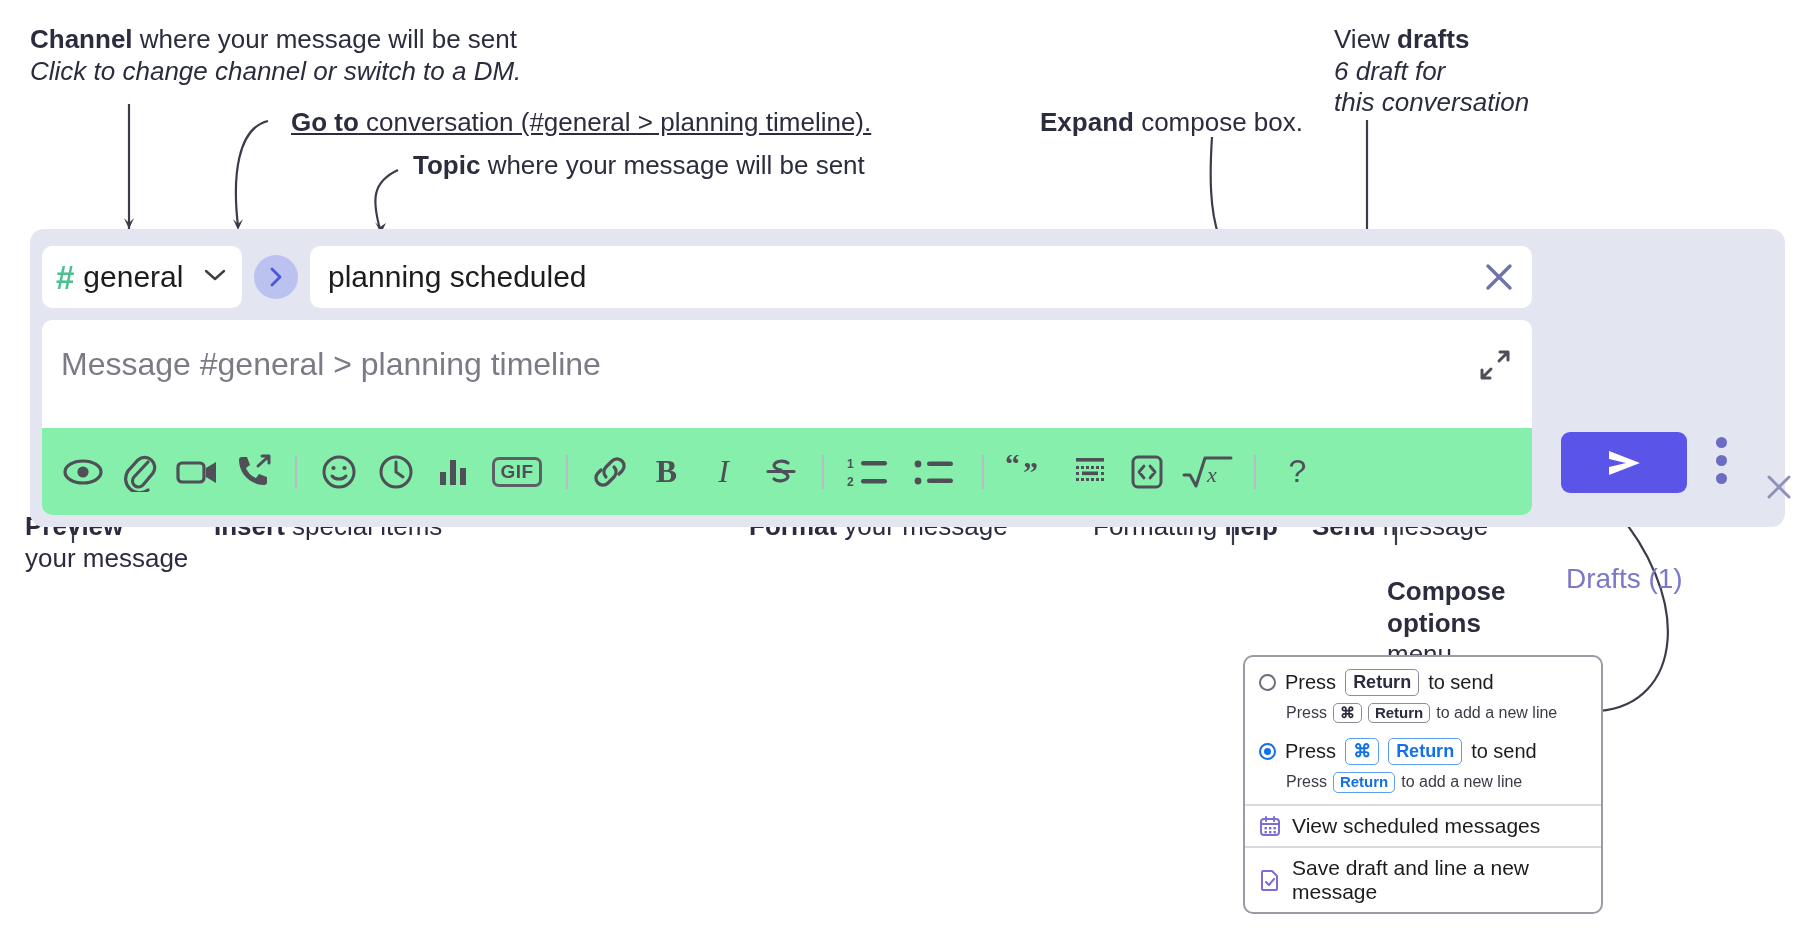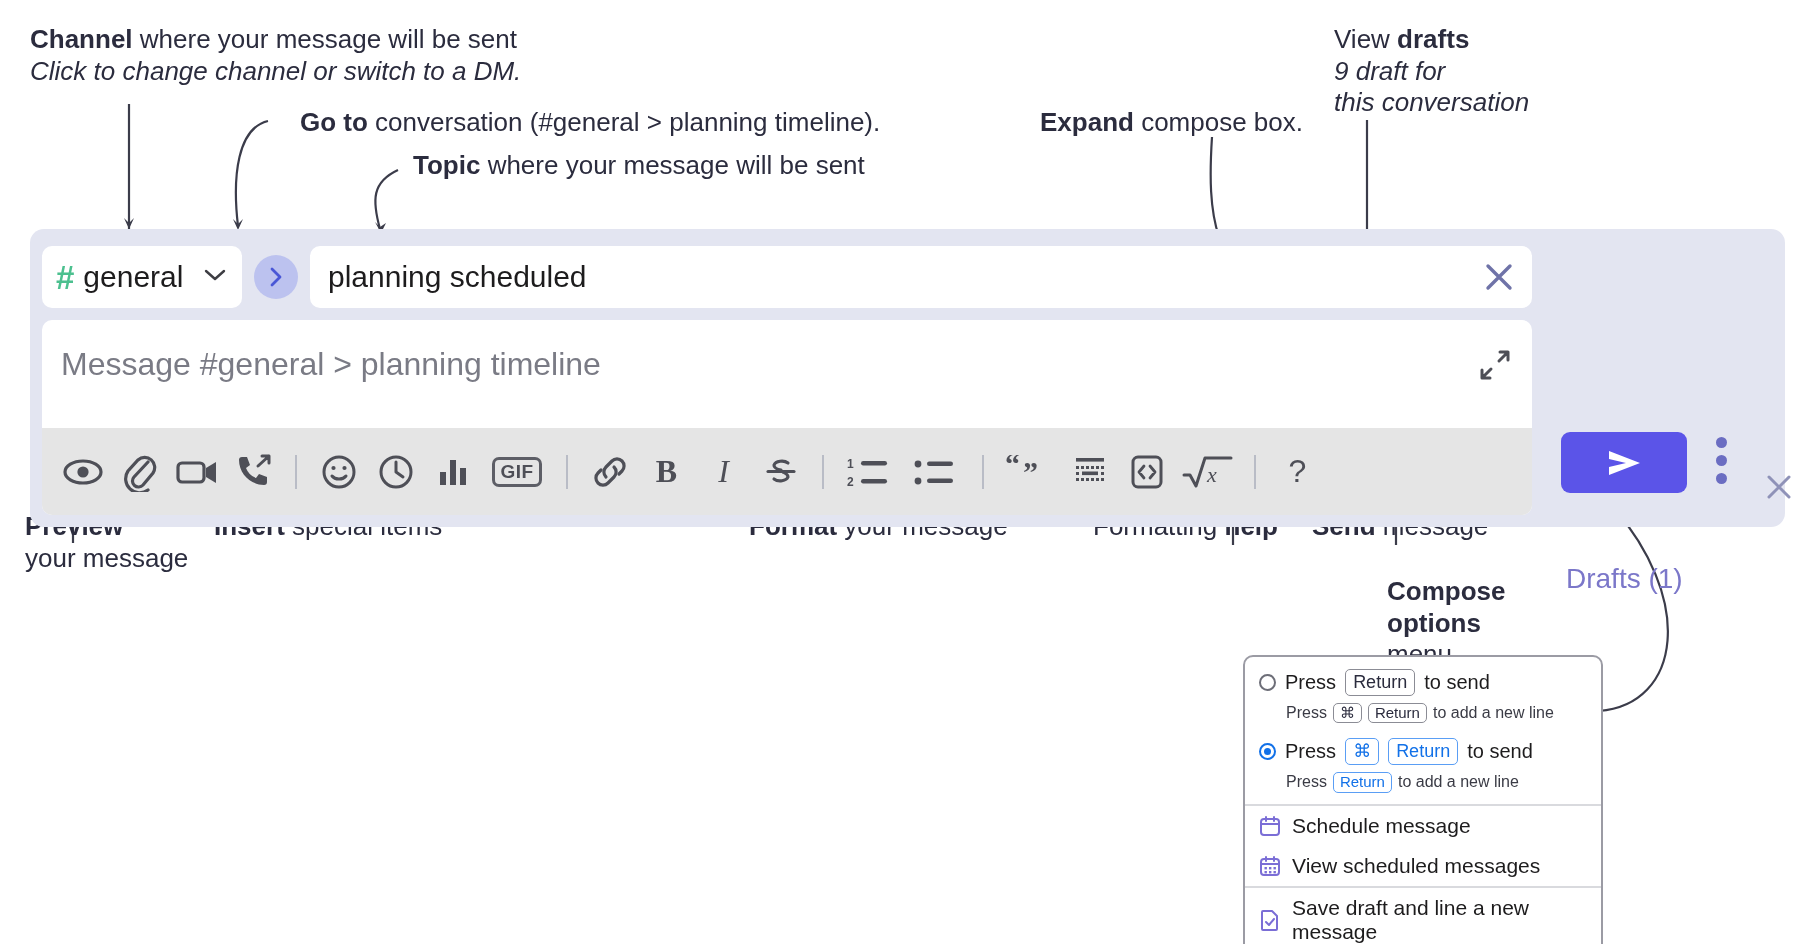--- a/index.html
+++ b/index.html
@@ -55,21 +55,21 @@
   #msg-box {
     position: absolute; left: 0; top: 77px; width: 100%; height: 195px;
     background: #ffffff; border-radius: 10px; overflow: hidden;
   }
   #msg-input-area { position: relative; height: 108px; }
   #msg-placeholder { position: absolute; left: 19px; top: 26px; font-size: 32px; color: #7a7b85; }
   #expand-btn { position: absolute; right: 20px; top: 28px; cursor: pointer; }
 
   #toolbar {
     position: absolute; left: 0; bottom: 0; width: 100%; height: 87px;
-    background: #e5e5e5; display: flex; align-items: center; padding-left: 12px; gap: 0;
+    background: #86efac; display: flex; align-items: center; padding-left: 12px; gap: 0;
   }
   .tb { width: 57px; height: 57px; display: flex; align-items: center; justify-content: center; cursor: pointer; color: #57585f; }
   .tb svg { display: block; }
   .sep { width: 2px; height: 34px; background: #b9bcc6; margin: 0 13px; }
   .tb-txt { font-size: 32px; color: #4e4f57; font-weight: 400; }
   .gifbox { border: 3px solid #5d5e66; border-radius: 7px; padding: 1px 5px; font-size: 19px; font-weight: 700; letter-spacing: .5px; color: #4e4f57; }
 
   #send-btn {
     position: absolute; right: 98px; top: 203px; width: 126px; height: 61px;
     background: #5b54e8; border-radius: 9px; display: flex; align-items: center; justify-content: center;
@@ -85,21 +85,21 @@
   #options-menu {
     position: absolute; left: 1243px; top: 655px; width: 360px;
     background: #fff; border: 2px solid #9b9ba4; border-radius: 10px;
     font-size: 19px; color: #1d1c1d;
   }
   .opt-group { padding: 12px 14px 11px 14px; }
   .opt-row { display: flex; align-items: center; gap: 9px; }
   .radio { width: 17px; height: 17px; border-radius: 50%; border: 2px solid #6d6e78; flex: none; }
   .radio.on { border-color: #1271e8; background: #fff; position: relative; }
   .radio.on::after { content: ""; position: absolute; left: 3px; top: 3px; width: 7px; height: 7px; border-radius: 50%; background: #1271e8; }
-  .key { border: 1.5px solid #8b8c95; border-radius: 5px; padding: 1px 7px; font-size: 18px; color: #2b2c3e; background: #fff; display: inline-block; line-height: 1.25; }
+  .key { border: 1.5px solid #8b8c95; border-radius: 5px; padding: 1px 7px; font-size: 18px; color: #2b2c3e; background: #fff; display: inline-block; line-height: 1.25; font-weight: bold; }
   .key.blue { border-color: #5a9ef5; color: #1271e8; }
   .sub { display: flex; align-items: center; gap: 6px; margin: 7px 0 0 27px; font-size: 16px; color: #3a3b45; }
   .sub .key { font-size: 15px; padding: 0px 6px; }
   .opt-main { font-size: 20px; }
   .opt-divider { height: 2px; background: #d9dade; }
   .menu-item { display: flex; align-items: center; gap: 11px; padding: 8px 14px; cursor: pointer; font-size: 21px; }
   .menu-item svg { flex: none; }
 
   
   #lines { position: absolute; left: 0; top: 0; width: 1814px; height: 944px; pointer-events: none; }
@@ -143,35 +143,35 @@
 
     <path d="M1599 711 C 1680 705, 1698 600, 1607 500" stroke="#3b3c4a" stroke-width="2.2" fill="none"></path>
     <path d="M1606 498 l3 12 l-1 -7 l7 -1 z" fill="#3b3c4a"></path>
   </svg>
 
   <div class="ann" style="left:30px; top:24px;">
     <div><b>Channel</b><span> where your message will be sent</span></div>
     <div><i>Click to change channel or switch to a DM.</i></div>
   </div>
 
-  <div class="ann" style="left:300px; top:107px;">
+  <div class="ann" style="left:291px; top:107px;text-decoration:underline;">
     <b>Go to</b><span> conversation (#general &gt; planning timeline).</span>
   </div>
 
   <div class="ann" style="left:413px; top:150px;">
     <b>Topic</b><span> where your message will be sent</span>
   </div>
 
   <div class="ann" style="left:1040px; top:107px;">
     <b>Expand</b><span> compose box.</span>
   </div>
 
   <div class="ann" style="left:1334px; top:24px;">
     <div><span>View </span><b>drafts</b></div>
-    <div><i>9 draft for</i></div>
+    <div><i>6 draft for</i></div>
     <div><i>this conversation</i></div>
   </div>
 
   <div class="ann" style="left:25px; top:511px;">
     <div><b>Preview</b></div>
     <div><span>your message</span></div>
   </div>
 
   <div class="ann" style="left:214px; top:511px;">
     <b>Insert</b><span> special items</span>
@@ -447,28 +447,20 @@
       </div>
       <div class="sub">
         <span>Press</span>
         <span class="key blue">Return</span>
         <span>to add a new line</span>
       </div>
     </div>
 
     <div class="opt-divider"></div>
 
-    <div class="menu-item">
-      <svg width="22" height="22" viewBox="0 0 22 22">
-          <rect x="2" y="4" width="18" height="16" rx="3" fill="none" stroke="#7b6ed6" stroke-width="2"></rect>
-          <path d="M2 9 L20 9" stroke="#7b6ed6" stroke-width="2"></path>
-          <path d="M7 2 L7 6 M15 2 L15 6" stroke="#7b6ed6" stroke-width="2" stroke-linecap="round"></path>
-        </svg>
-      <span>Schedule message</span>
-    </div>
 
     <div class="menu-item">
       <svg width="22" height="22" viewBox="0 0 22 22">
           <rect x="2" y="4" width="18" height="16" rx="3" fill="none" stroke="#7b6ed6" stroke-width="2"></rect>
           <path d="M2 9 L20 9" stroke="#7b6ed6" stroke-width="2"></path>
           <path d="M7 2 L7 6 M15 2 L15 6" stroke="#7b6ed6" stroke-width="2" stroke-linecap="round"></path>
           <g fill="#7b6ed6">
             <rect x="5.5" y="12" width="2.4" height="2.4"></rect>
             <rect x="10" y="12" width="2.4" height="2.4"></rect>
             <rect x="14.5" y="12" width="2.4" height="2.4"></rect>

